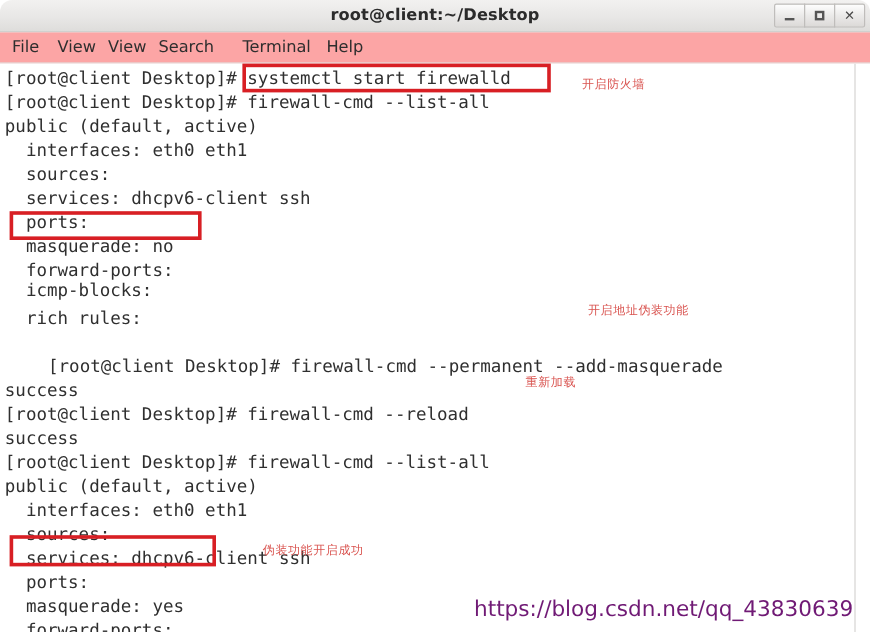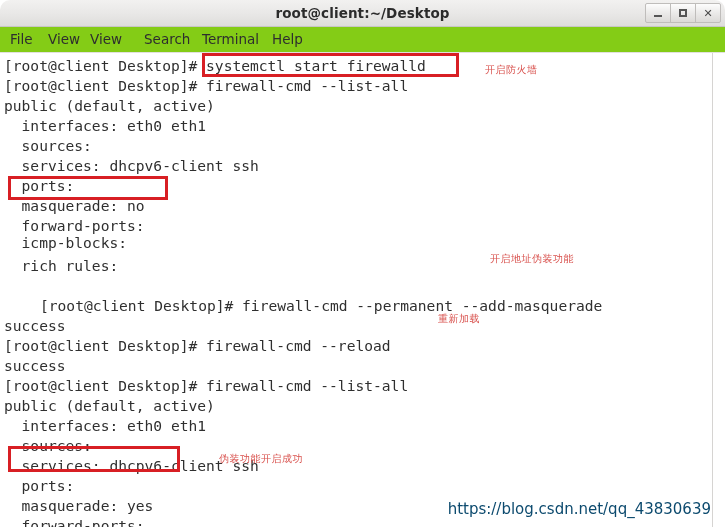--- a/index.html
+++ b/index.html
@@ -82,21 +82,21 @@
     border: 2px solid #555;
     box-sizing: border-box;
   }
 
   
   .menubar {
     position: absolute;
     left: 0; top: 27px;
     width: 725px;
     height: 26px;
-    background: #84cc16;
+    background: #fca5a5;
     border-bottom: 1px solid #e2e0de;
     box-sizing: border-box;
   }
   .menu-item {
     position: absolute;
     top: 4px;
     font-size: 13.5px;
     color: #2e2e2e;
     font-family: "DejaVu Sans", sans-serif;
     white-space: nowrap;
@@ -148,22 +148,22 @@
     white-space: nowrap;
     letter-spacing: 0.5px;
   }
 
   
   .watermark {
     position: absolute;
     right: 14px;
     bottom: 9px;
     font-family: "DejaVu Sans", sans-serif;
-    font-size: 15px;
-    color: #0c4a6e;
+    font-size: 18px;
+    color: #701a75;
     white-space: nowrap;
   }
 </style>
 </head>
 <body>
 
 <div id="app">
 
   <div class="titlebar">
     <div class="title-text">root@client:~/Desktop</div>
@@ -177,21 +177,21 @@
       <div class="winbtn">
         <span class="glyph">✕</span>
       </div>
     </div>
   </div>
 
   <div class="menubar" id="menubar">
       <div class="menu-item" style="left: 10px;">File</div>
       <div class="menu-item" style="left: 48px;">View</div>
       <div class="menu-item" style="left: 90px; text-align: right;">View</div>
-      <div class="menu-item" style="left: 144px;">Search</div>
+      <div class="menu-item" style="left: 132px;">Search</div>
       <div class="menu-item" style="left: 202px;">Terminal</div>
       <div class="menu-item" style="left: 272px;">Help</div>
     </div>
 
   <div class="terminal" id="terminal">
       <div class="term-line" style="top: 3px;">[root@client Desktop]# systemctl start firewalld</div>
       <div class="term-line" style="top: 23px;">[root@client Desktop]# firewall-cmd --list-all</div>
       <div class="term-line" style="top: 43px;">public (default, active)</div>
       <div class="term-line" style="top: 63px;">  interfaces: eth0 eth1</div>
       <div class="term-line" style="top: 83px;">  sources:</div>

